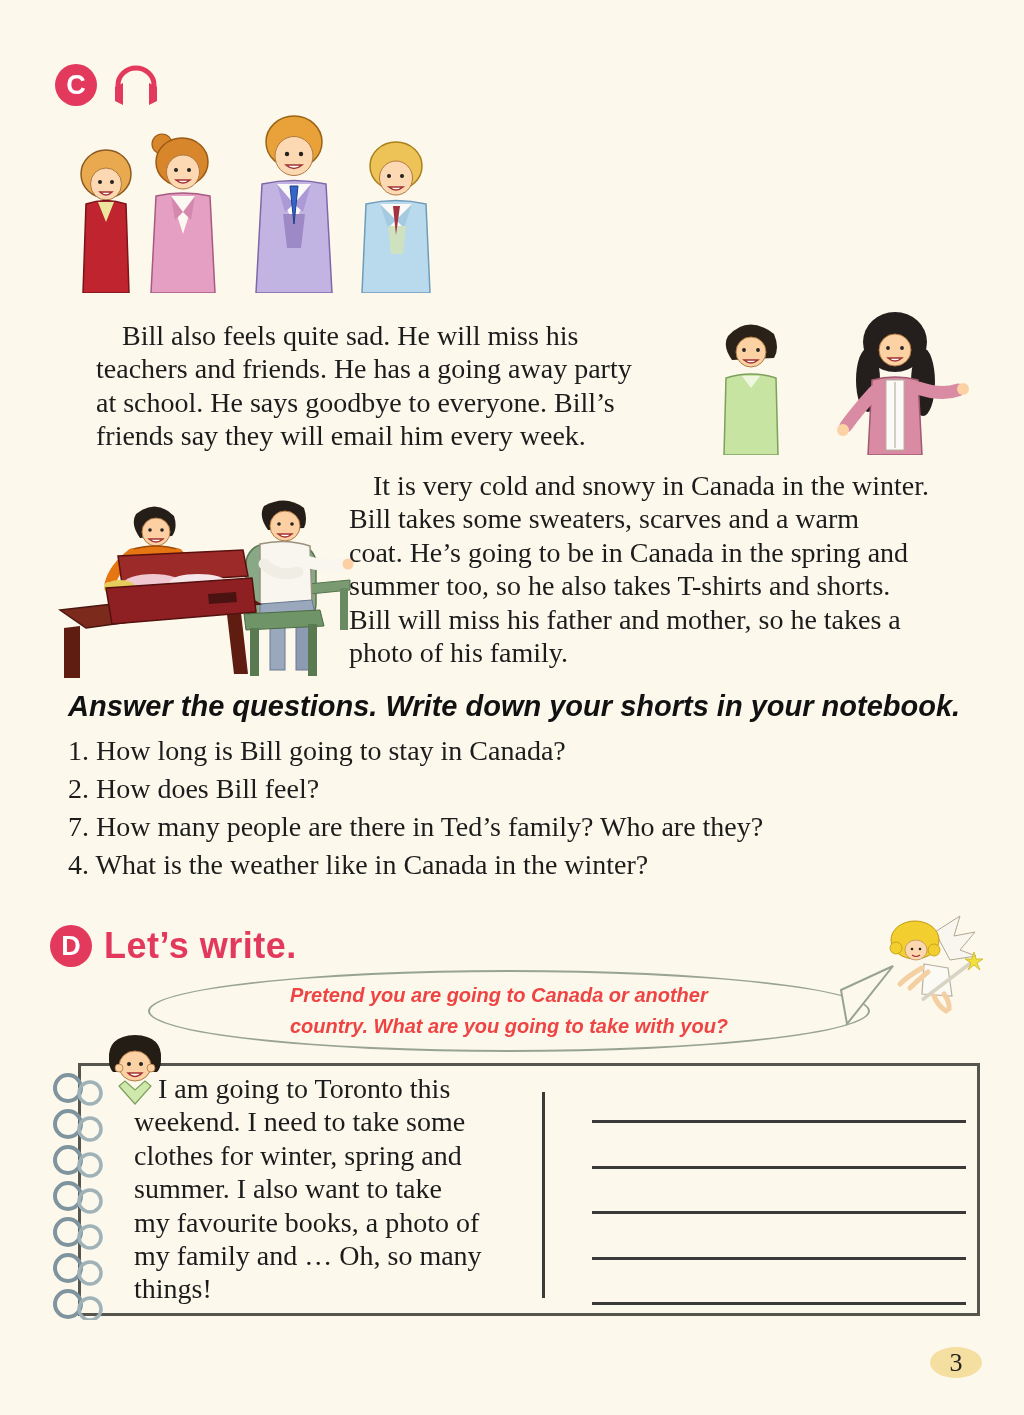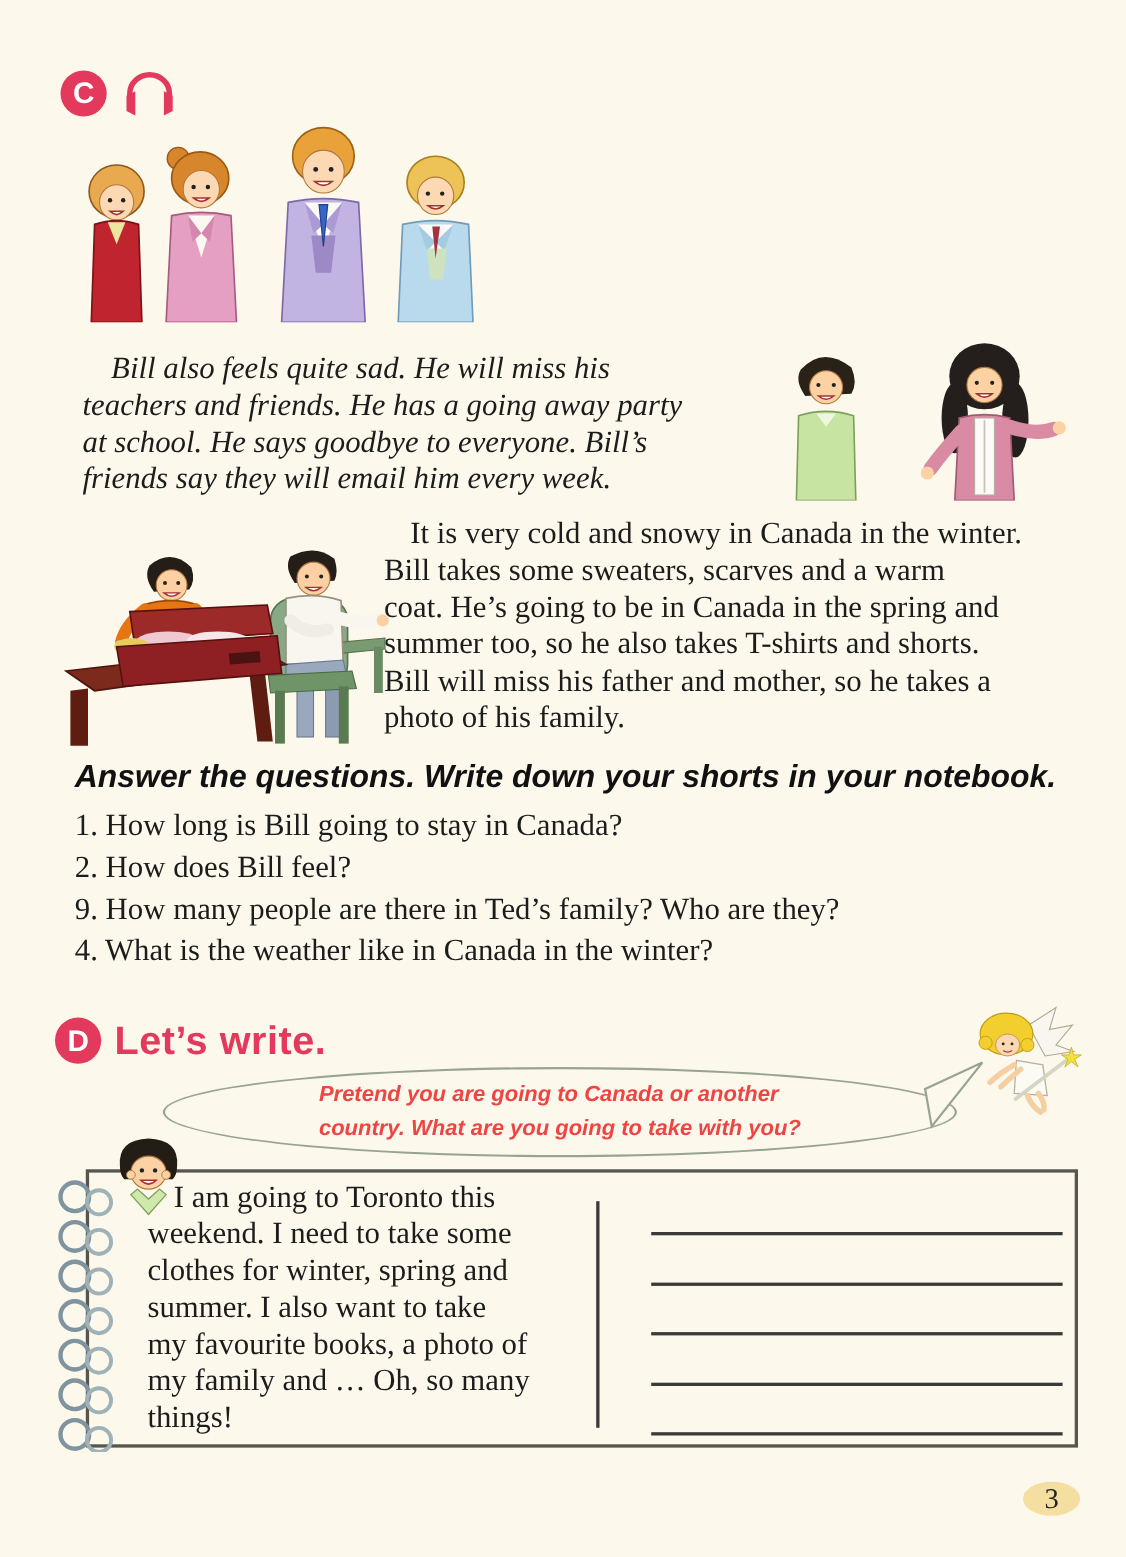--- a/index.html
+++ b/index.html
@@ -116,21 +116,21 @@
       <path d="M308,96 Q338,89 368,96 L372,185 L304,185 Z" fill="#b9d9ec" stroke="#6f9cba" stroke-width="1.5"></path>
       <path d="M322,96 L338,130 L354,96 Z" fill="#fbfaf6"></path>
       <path d="M322,96 L338,112 L330,120 Z" fill="#a5cbe2"></path>
       <path d="M354,96 L338,112 L346,120 Z" fill="#a5cbe2"></path>
       <path d="M330,118 L348,118 L345,146 L333,146 Z" fill="#cfe2c0"></path>
       <path d="M335,98 L342,98 L338,127 Z" fill="#a23340"></path>
     </g>
   </svg>
 
 
-  <div class="serif-block" style="left:75px; top:319px; width:610px; text-indent:26px;font-style:italic;">Bill also feels quite sad. He will miss his
+  <div class="serif-block" style="left:96px; top:319px; width:610px; text-indent:26px;">Bill also feels quite sad. He will miss his
 teachers and friends. He has a going away party
 at school. He says goodbye to everyone. Bill’s
 friends say they will email him every week.</div>
 
   <div class="serif-block" style="left:349px; top:469px; width:660px; text-indent:24px;">It is very cold and snowy in Canada in the winter.
 Bill takes some sweaters, scarves and a warm
 coat. He’s going to be in Canada in the spring and
 summer too, so he also takes T-shirts and shorts.
 Bill will miss his father and mother, so he takes a
 photo of his family.</div>
@@ -212,21 +212,21 @@
       <ellipse cx="140" cy="90" rx="28" ry="8" fill="#f6e6ea"></ellipse>
       <path d="M48,96 L194,86 L198,120 L54,132 Z" fill="#8e2024" stroke="#55100f" stroke-width="1.5"></path>
       <path d="M150,102 L178,100 L179,110 L151,112 Z" fill="#4a1210"></path>
     </g>
   </svg>
 
   <div class="q-heading boldital" style="left:68px; top:690px;">Answer the questions. Write down your shorts in your notebook.</div>
   <div class="q-list" style="left:68px; top:732px;">
     <div>1. How long is Bill going to stay in Canada?</div>
     <div>2. How does Bill feel?</div>
-    <div>9. How many people are there in Ted’s family? Who are they?</div>
+    <div>7. How many people are there in Ted’s family? Who are they?</div>
     <div>4. What is the weather like in Canada in the winter?</div>
   </div>
 
   <div class="section-header" style="left:50px; top:925px;">
     <div class="badge">D</div>
     <div class="section-title">Let’s write.</div>
   </div>
 
   <div class="bubble">
     <div class="bubble-text boldital">Pretend you are going to Canada or another

